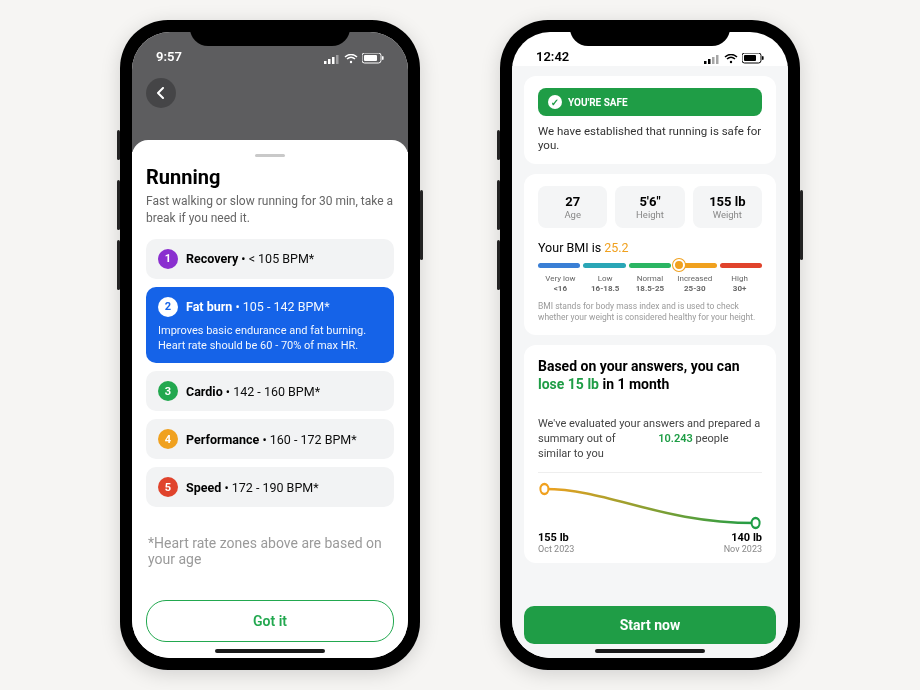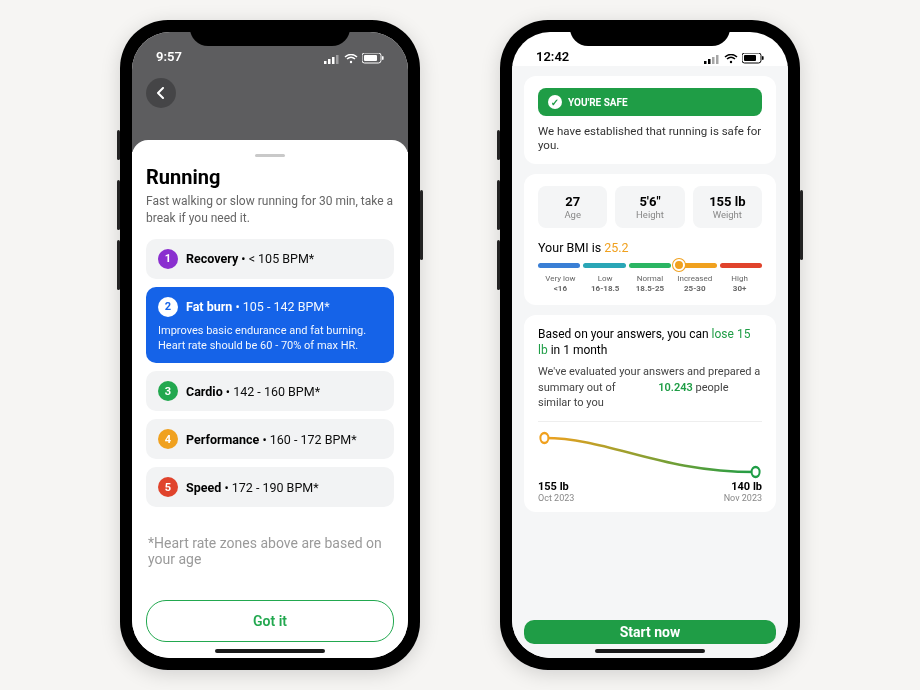--- a/index.html
+++ b/index.html
@@ -85,33 +85,33 @@
   .stat .val { font-size:13px; font-weight:700; }
   .stat .lbl { font-size:9.5px; color:#888; }
   .bmi-line { font-size:12.5px; font-weight:400; margin-bottom:8px; }
   .bmi-val { color:#f0a11f; }
   .bmi-bar { position:relative; height:5px; display:flex; gap:3px; margin-bottom:6px; }
   .seg { flex:1; border-radius:3px; }
   .bmi-marker { position:absolute; top:-4px; width:12px; height:12px; border-radius:50%; background:#f0a11f; border:2px solid #fff; transform:translateX(-50%); box-shadow:0 0 0 1px #f0a11f; }
   .bmi-labels { display:flex; font-size:8px; color:#666; }
   .bmi-labels > div { flex:1; text-align:center; line-height:1.2; }
   .bmi-foot { font-size:8.5px; color:#9a9a9a; margin-top:8px; line-height:1.3; }
-  .answers-head { font-size:12px; font-weight:400; line-height:1.3; margin-bottom:6px; }
+  .answers-head { font-size:14px; font-weight:700; line-height:1.3; margin-bottom:22px; }
   .lose { color:#1f9d46; }
   .answers-sub { font-size:11px; color:#444; line-height:1.4; }
   .people { color:#1f9d46; font-weight:600;margin-left:40px; }
   .hr { height:1px; background:#eee; margin:10px 0 8px 0; }
   .chart { position:relative; height:70px; }
   .chart svg { width:100%; height:50px; display:block; }
   .chart-labels { display:flex; justify-content:space-between; font-size:11px; }
   .chart-labels .w { font-weight:700; }
   .chart-labels .d { font-size:9px; color:#888; }
   .p2-cta { padding: 10px 12px 14px 12px; }
   .start-btn { width:100%; background:#1f9d46; color:#fff; font-size:14px; font-weight:700;
-    padding:4px; border-radius:10px; text-align:center; border:none; }
+    padding:11px; border-radius:10px; text-align:center; border:none; }
   .home-ind { position:absolute; bottom:5px; left:50%; transform:translateX(-50%); width:110px; height:4px; background:#000; border-radius:3px; opacity:.9; }
 </style>
 </head>
 <body>
 
 <div class="phone">
   <div class="side-btn sb-left-1"></div>
     <div class="side-btn sb-left-2"></div>
   <div class="side-btn sb-left-3"></div>
     <div class="side-btn sb-right"></div>
@@ -280,20 +280,21 @@
               </div>
               <div>
                 <div>Increased</div>
                 <div><b>25-30</b></div>
               </div>
               <div>
                 <div>High</div>
                 <div><b>30+</b></div>
               </div>
             </div>
+          <p class="bmi-foot">BMI stands for body mass index and is used to check whether your weight is considered healthy for your height.</p>
         </div>
 
         <div class="card">
           <p class="answers-head">
             <span>Based on your answers, you can </span><span class="lose">lose 15 lb</span><span> in 1 month</span>
           </p>
           <p class="answers-sub">
             <span>We've evaluated your answers and prepared a summary out of </span><span class="people">10.243</span><span> people similar to you</span>
           </p>
           <div class="hr"></div>

